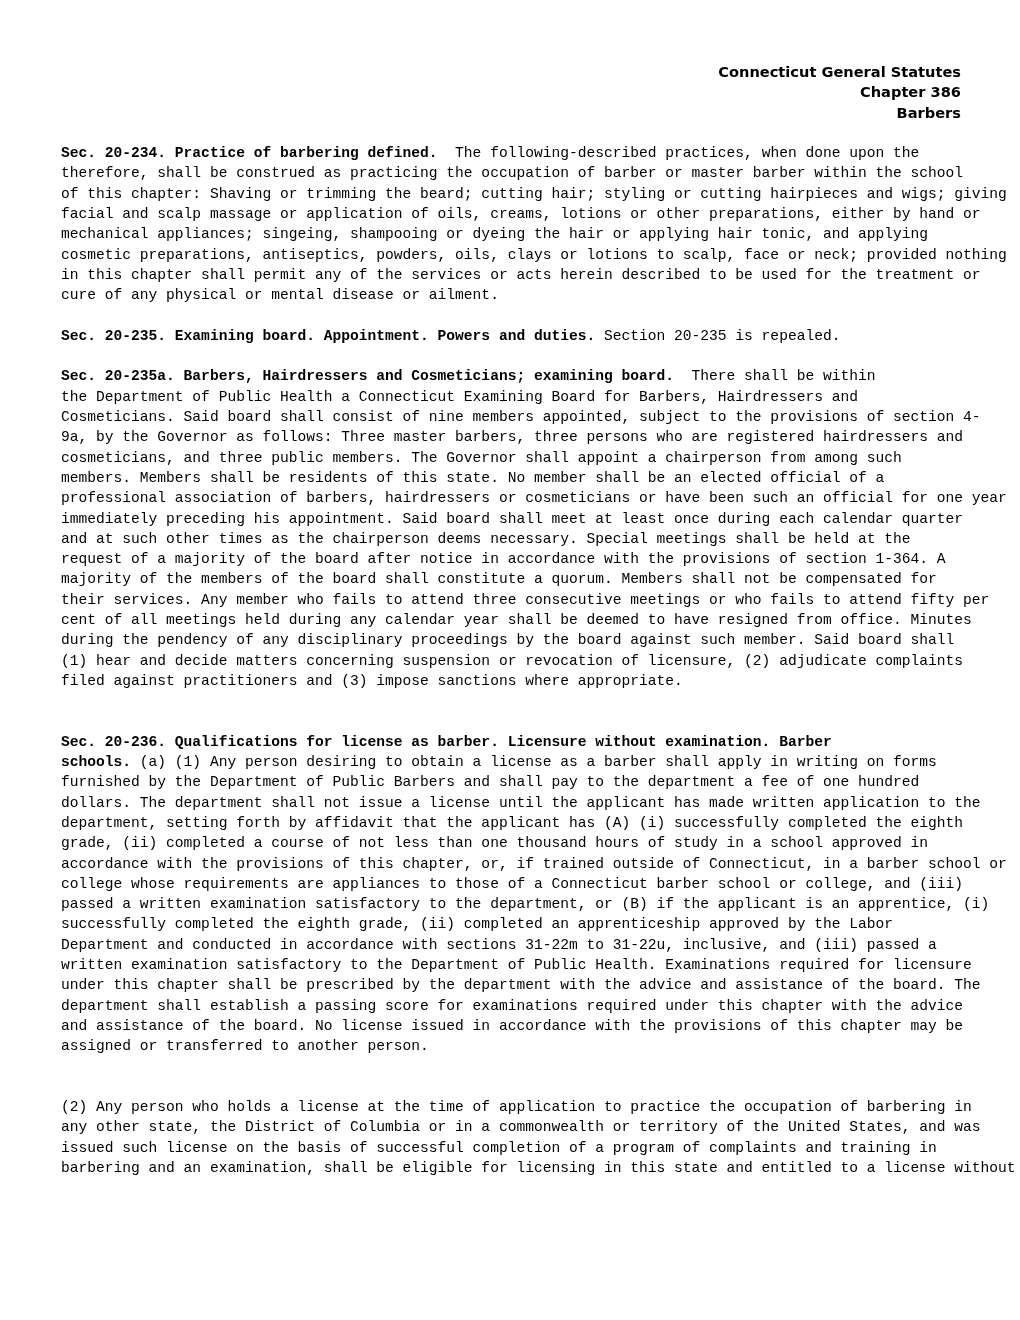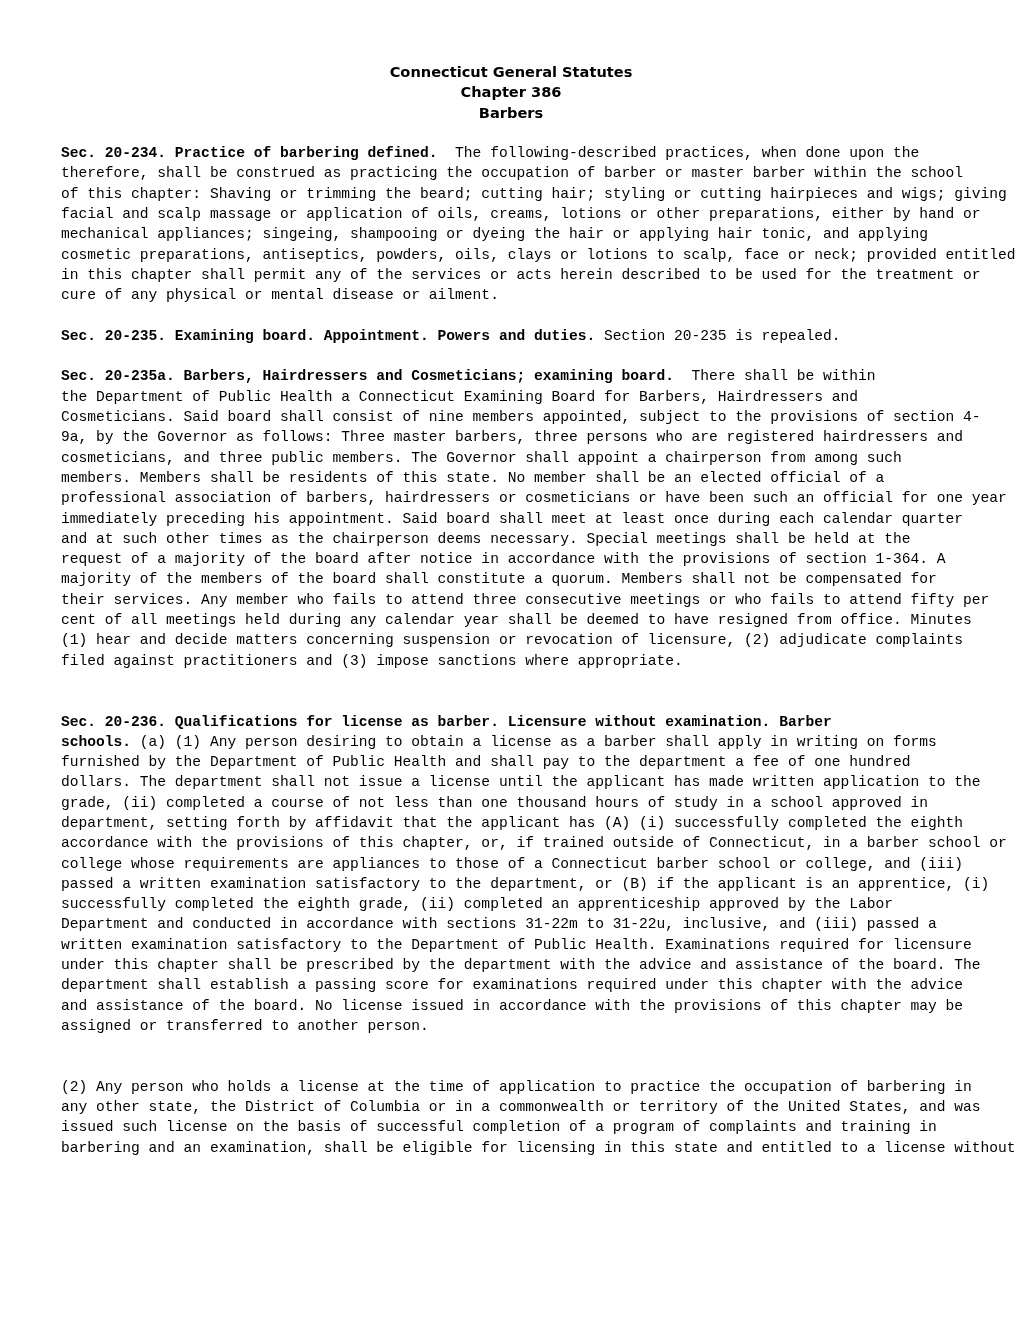--- a/index.html
+++ b/index.html
@@ -15,21 +15,21 @@
       font-family: "DejaVu Sans", sans-serif;
       color: #000000;
     }
     .page {
       position: absolute;
       left: 61px;
       top: 62px;
       width: 900px;
     }
     .title-block {
-      text-align: center;
+      text-align: right;
       font-weight: bold;
       font-size: 14.6px;
       line-height: 20.3px;
     }
     .title-line {
       display: block;
       white-space: nowrap;
     }
     .section {
       font-size: 14.6px;
@@ -58,21 +58,21 @@
   </div>
 
   <div class="gap-1"></div>
 
   <div class="section">
     <span class="line"><span class="heading">Sec. 20-234. Practice of barbering defined.</span><span style="white-space:pre">  The following-described practices, when done upon the</span></span>
     <span class="line">therefore, shall be construed as practicing the occupation of barber or master barber within the school</span>
     <span class="line">of this chapter: Shaving or trimming the beard; cutting hair; styling or cutting hairpieces and wigs; giving</span>
     <span class="line">facial and scalp massage or application of oils, creams, lotions or other preparations, either by hand or</span>
     <span class="line">mechanical appliances; singeing, shampooing or dyeing the hair or applying hair tonic, and applying</span>
-    <span class="line">cosmetic preparations, antiseptics, powders, oils, clays or lotions to scalp, face or neck; provided entitled</span>
+    <span class="line">cosmetic preparations, antiseptics, powders, oils, clays or lotions to scalp, face or neck; provided nothing</span>
     <span class="line">in this chapter shall permit any of the services or acts herein described to be used for the treatment or</span>
     <span class="line">cure of any physical or mental disease or ailment.</span>
   </div>
 
   <div class="gap-1"></div>
 
   <div class="section">
     <span class="line"><span class="heading">Sec. 20-235. Examining board. Appointment. Powers and duties.</span><span style="white-space:pre"> Section 20-235 is repealed.</span></span>
   </div>
 
@@ -85,33 +85,34 @@
     <span class="line">9a, by the Governor as follows: Three master barbers, three persons who are registered hairdressers and</span>
     <span class="line">cosmeticians, and three public members. The Governor shall appoint a chairperson from among such</span>
     <span class="line">members. Members shall be residents of this state. No member shall be an elected official of a</span>
     <span class="line">professional association of barbers, hairdressers or cosmeticians or have been such an official for one year</span>
     <span class="line">immediately preceding his appointment. Said board shall meet at least once during each calendar quarter</span>
     <span class="line">and at such other times as the chairperson deems necessary. Special meetings shall be held at the</span>
     <span class="line">request of a majority of the board after notice in accordance with the provisions of section 1-364. A</span>
     <span class="line">majority of the members of the board shall constitute a quorum. Members shall not be compensated for</span>
     <span class="line">their services. Any member who fails to attend three consecutive meetings or who fails to attend fifty per</span>
     <span class="line">cent of all meetings held during any calendar year shall be deemed to have resigned from office. Minutes</span>
+    <span class="line">during the pendency of any disciplinary proceedings by the board against such member. Said board shall</span>
     <span class="line">(1) hear and decide matters concerning suspension or revocation of licensure, (2) adjudicate complaints</span>
     <span class="line">filed against practitioners and (3) impose sanctions where appropriate.</span>
   </div>
 
   <div class="gap-2"></div>
 
   <div class="section">
     <span class="line heading">Sec. 20-236. Qualifications for license as barber. Licensure without examination. Barber</span>
     <span class="line"><span class="heading">schools.</span><span style="white-space:pre"> (a) (1) Any person desiring to obtain a license as a barber shall apply in writing on forms</span></span>
-    <span class="line">furnished by the Department of Public Health and shall pay to the department a fee of one hundred</span>
+    <span class="line">furnished by the Department of Public Barbers and shall pay to the department a fee of one hundred</span>
     <span class="line">dollars. The department shall not issue a license until the applicant has made written application to the</span>
+    <span class="line">department, setting forth by affidavit that the applicant has (A) (i) successfully completed the eighth</span>
     <span class="line">grade, (ii) completed a course of not less than one thousand hours of study in a school approved in</span>
-    <span class="line">department, setting forth by affidavit that the applicant has (A) (i) successfully completed the eighth</span>
     <span class="line">accordance with the provisions of this chapter, or, if trained outside of Connecticut, in a barber school or</span>
     <span class="line">college whose requirements are appliances to those of a Connecticut barber school or college, and (iii)</span>
     <span class="line">passed a written examination satisfactory to the department, or (B) if the applicant is an apprentice, (i)</span>
     <span class="line">successfully completed the eighth grade, (ii) completed an apprenticeship approved by the Labor</span>
     <span class="line">Department and conducted in accordance with sections 31-22m to 31-22u, inclusive, and (iii) passed a</span>
     <span class="line">written examination satisfactory to the Department of Public Health. Examinations required for licensure</span>
     <span class="line">under this chapter shall be prescribed by the department with the advice and assistance of the board. The</span>
     <span class="line">department shall establish a passing score for examinations required under this chapter with the advice</span>
     <span class="line">and assistance of the board. No license issued in accordance with the provisions of this chapter may be</span>
     <span class="line">assigned or transferred to another person.</span>

